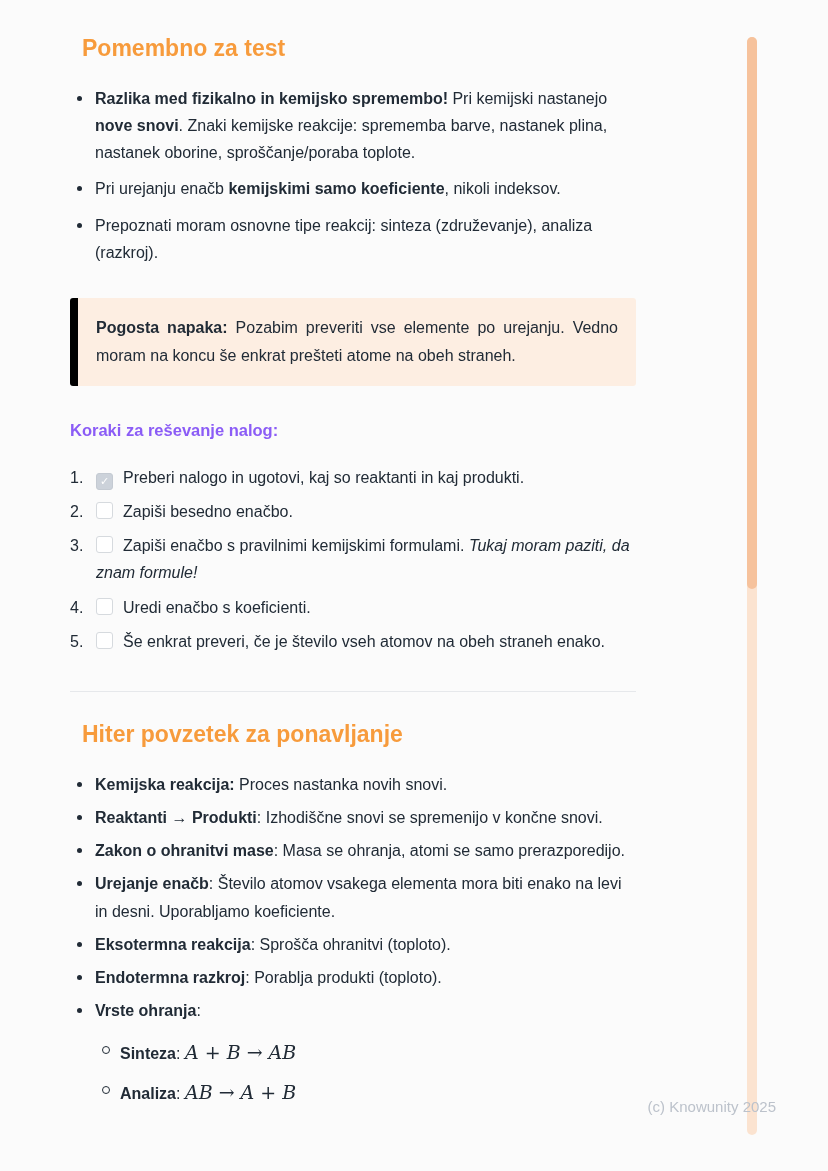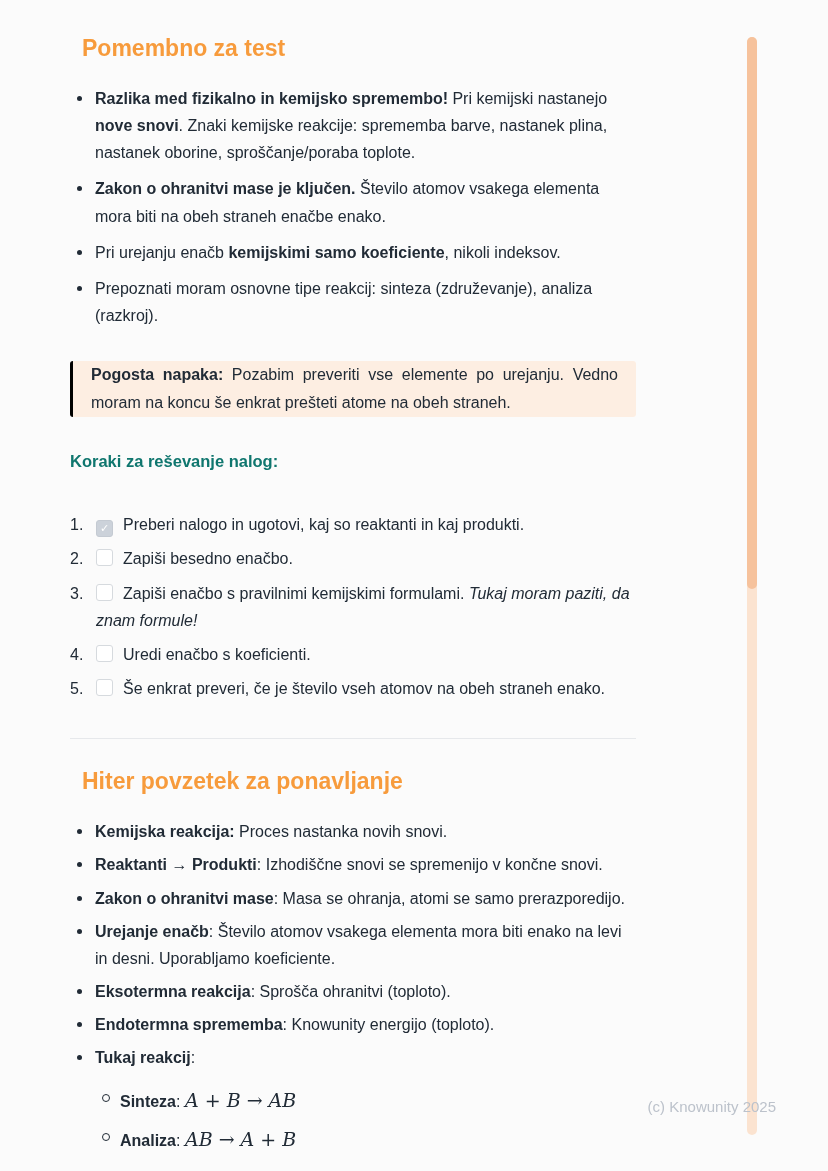--- a/index.html
+++ b/index.html
@@ -12,24 +12,24 @@
   }
   .content{position:absolute;left:70px;top:34px;width:566px}
   .h{color:#f79b3c;font-size:23px;line-height:1.25;font-weight:700;margin:0 12px 22px}
   ul{list-style:none;margin:0;padding:0}
   .blist>li{position:relative;padding-left:25px;margin-bottom:9px}
   .list2>li{margin-bottom:6px}
   .dot{position:absolute;left:7px;top:11px;width:5px;height:5px;border-radius:50%;background:#212b36}
   .b{font-weight:700}
   .i{font-style:italic}
   .callout{
-    margin:32px 0 30px;background:#fdeee2;border-left:3px solid #000000;
-    border-radius:3px;padding:0 18px;text-align:justify;line-height:1.75;
+    margin:32px 0 30px;background:#fdeee2;border-left:8px solid #000000;
+    border-radius:3px;padding:16px 18px;text-align:justify;line-height:1.75;
   }
-  .steps-title{font-weight:700;font-size:16.5px;margin:0 0 36px;color:#0f766e}
+  .steps-title{font-weight:700;font-size:16.5px;margin:0 0 20px;color:#8b5cf6}
   .steps>li{position:relative;padding-left:26px;margin-bottom:7px}
   .num{position:absolute;left:0;top:0}
   .checkbox{
     display:inline-block;width:15px;height:15px;border:1px solid #d6dade;border-radius:3px;
     background:#fff;vertical-align:-2px;margin-right:10px;
     font-size:11px;line-height:15px;text-align:center;color:#fff;
   }
   .checkbox.checked{background:#ccd2da;border-color:#c4cad2}
   hr.divider{border:none;border-top:1px solid #e6e8eb;margin:36px 0 28px}
   .sub{margin-top:12px}
@@ -52,24 +52,20 @@
 <div class="page">
 
   <main class="content">
 
     <h1 class="h">Pomembno za test</h1>
 
     <ul class="blist">
       <li>
         <span class="dot"></span>
         <span><span></span><span class="b">Razlika med fizikalno in kemijsko spremembo!</span><span> Pri kemijski nastanejo </span><span class="b">nove snovi</span><span>. Znaki kemijske reakcije: sprememba barve, nastanek plina, nastanek oborine, sproščanje/poraba toplote.</span></span>
-      </li>
-      <li>
-        <span class="dot"></span>
-        <span><span></span><span class="b">Zakon o ohranitvi mase je ključen.</span><span> Število atomov vsakega elementa mora biti na obeh straneh enačbe enako.</span><span class="b"></span><span></span></span>
       </li>
       <li>
         <span class="dot"></span>
         <span><span>Pri urejanju enačb </span><span class="b">kemijskimi samo koeficiente</span><span>, nikoli indeksov.</span><span class="b"></span><span></span></span>
       </li>
       <li>
         <span class="dot"></span>
         <span><span>Prepoznati moram osnovne tipe reakcij: sinteza (združevanje), analiza (razkroj).</span><span class="b"></span><span></span><span class="b"></span><span></span></span>
       </li>
     </ul>
@@ -123,25 +119,25 @@
       <li>
         <span class="dot"></span>
         <span><span class="b">Urejanje enačb</span><span>: Število atomov vsakega elementa mora biti enako na levi in desni. Uporabljamo koeficiente.</span></span>
       </li>
       <li>
         <span class="dot"></span>
         <span><span class="b">Eksotermna reakcija</span><span>: Sprošča ohranitvi (toploto).</span></span>
       </li>
       <li>
         <span class="dot"></span>
-        <span><span class="b">Endotermna sprememba</span><span>: Knowunity energijo (toploto).</span></span>
+        <span><span class="b">Endotermna razkroj</span><span>: Porablja produkti (toploto).</span></span>
       </li>
       <li>
         <span class="dot"></span>
-        <span><span class="b">Tukaj reakcij</span><span>:</span></span>
+        <span><span class="b">Vrste ohranja</span><span>:</span></span>
         <ul class="sub">
           <li>
             <span class="circle"></span>
             <span class="b">Sinteza</span><span>: </span><span class="math">A + B → AB</span>
           </li>
           <li>
             <span class="circle"></span>
             <span class="b">Analiza</span><span>: </span><span class="math">AB → A + B</span>
           </li>
           <li>

